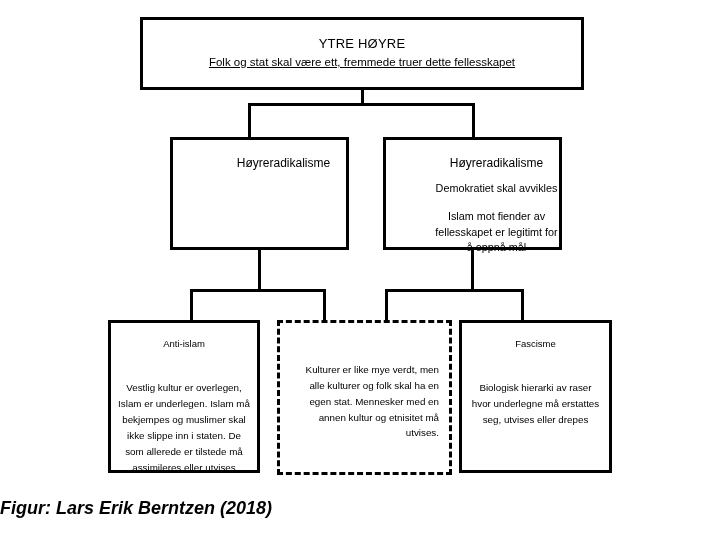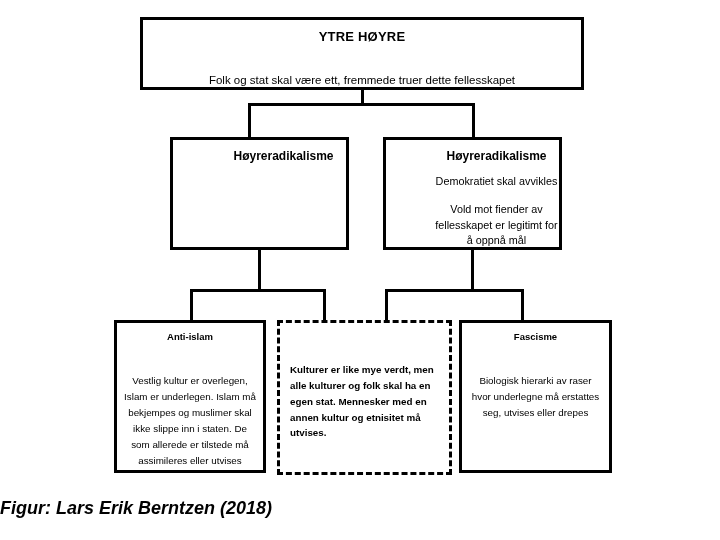--- a/index.html
+++ b/index.html
@@ -27,22 +27,23 @@
     background: #ffffff;
     border: 3px solid #000000;
     text-align: center;
     z-index: 2;
   }
   .node.dashed {
     border-style: dashed;
     border-width: 3px;
   }
   .node-title {
-    font-weight: bold;
+    font-weight: normal;
     line-height: 1.2;
+    margin-top: 7px;
   }
   .node-body {
     line-height: 1.45;
   }
   .node-body p {
     margin: 0;
   }
 
   
   #node-top {
@@ -51,21 +52,22 @@
     width: 444px;
     height: 73px;
     padding-top: 9px;
   }
   #node-top .node-title {
     font-size: 13px;
     letter-spacing: 0.2px;
   }
   #node-top .node-body {
     font-size: 11.5px;
-    margin-top: 27px;
+    margin-top: 2px;
+    text-decoration: underline;
   }
 
   
   .node-mid {
     top: 137px;
     width: 179px;
     height: 113px;
     padding-top: 9px;
     padding-left: 48px;
   }
@@ -81,36 +83,35 @@
   .node-mid .node-body p + p {
     margin-top: 12px;
   }
 
   
   .node-bottom {
     top: 320px;
     height: 153px;
     padding-top: 8px;
   }
-  #node-anti-islam { left: 114px; width: 152px; }
+  #node-anti-islam { left: 108px; width: 152px; }
   #node-etnopluralisme { left: 277px; width: 175px; height: 155px; }
   #node-fascisme { left: 459px; width: 153px; }
   .node-bottom .node-title {
     font-size: 9.5px;
   }
   .node-bottom .node-body {
     font-size: 9.8px;
     margin-top: 31px;
     padding: 0 7px;
     line-height: 1.62;
   }
   #node-etnopluralisme .node-body {
-    text-align: left;
+    text-align: right;
     padding: 0 10px;
-    font-weight: bold;
   }
 
   
   .line {
     position: absolute;
     background: #000000;
     z-index: 1;
   }
   .line-v { width: 3px; }
   .line-h { height: 3px; }
@@ -156,21 +157,21 @@
   </div>
 
   <div class="node node-mid" id="node-hoyreradikalisme">
     <div class="node-title">Høyreradikalisme</div>
   </div>
 
   <div class="node node-mid" id="node-hoyreekstremisme">
     <div class="node-title">Høyreradikalisme</div>
     <div class="node-body">
       <p>Demokratiet skal avvikles</p>
-      <p>Vold mot fiender av fellesskapet er legitimt for å oppnå mål</p>
+      <p>Islam mot fiender av fellesskapet er legitimt for å oppnå mål</p>
     </div>
   </div>
 
   <div class="node node-bottom" id="node-anti-islam">
     <div class="node-title">Anti-islam</div>
     <div class="node-body">
       <p>Vestlig kultur er overlegen, Islam er underlegen. Islam må bekjempes og muslimer skal ikke slippe inn i staten. De som allerede er tilstede må assimileres eller utvises</p>
     </div>
   </div>
 

